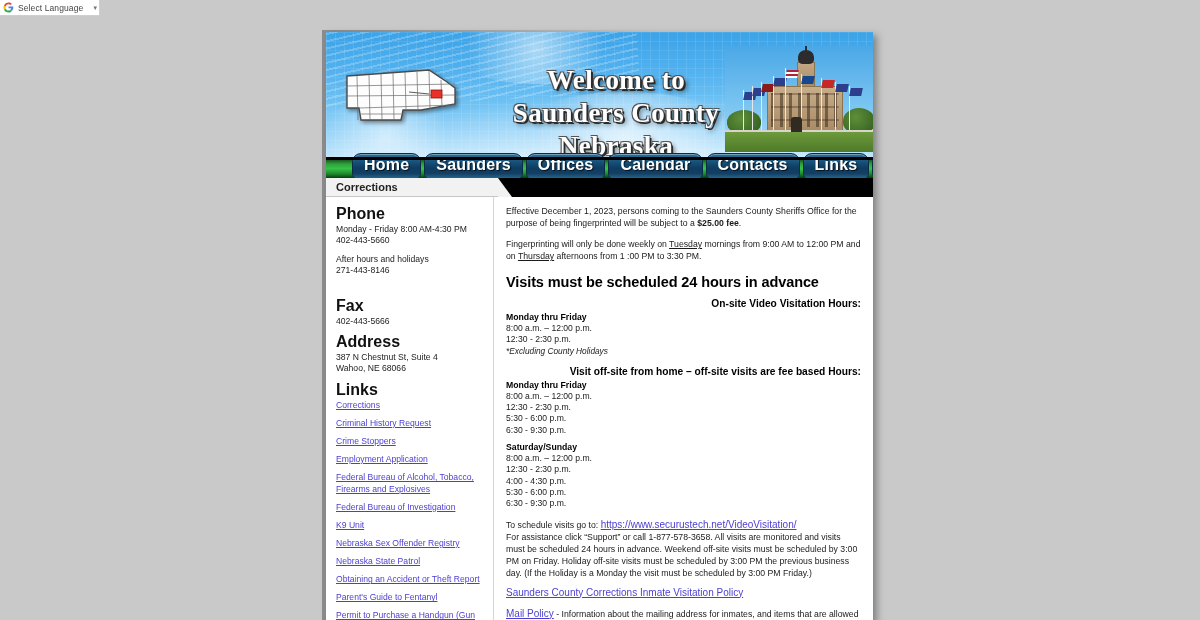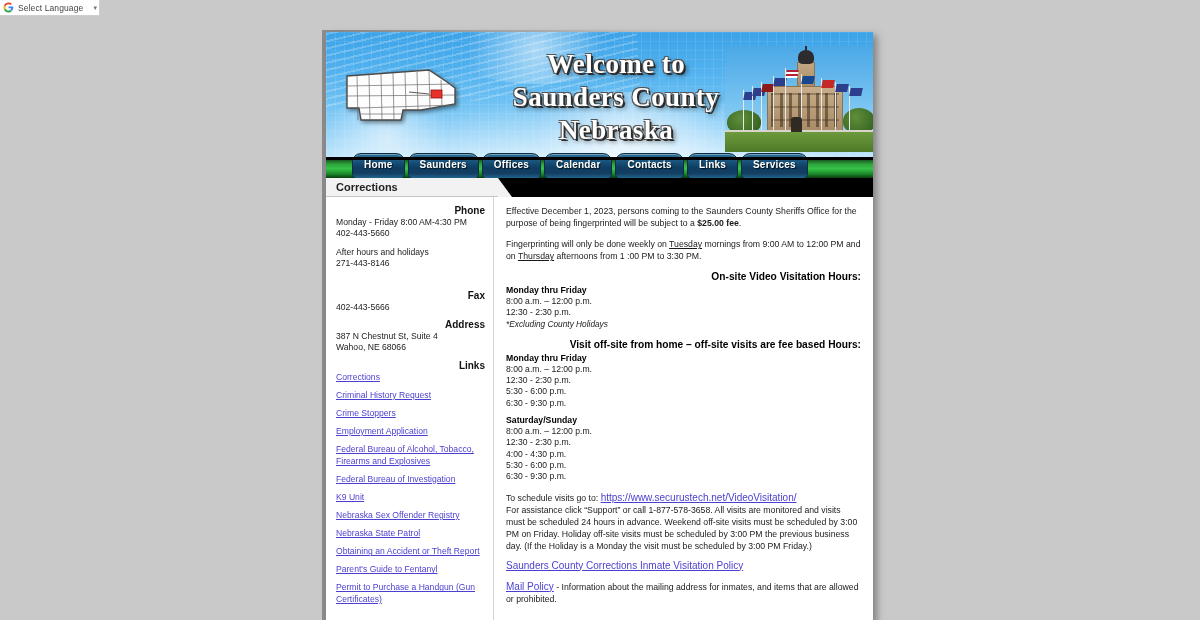--- a/index.html
+++ b/index.html
@@ -88,21 +88,21 @@
   
   #ne-map {
     position: absolute; left: 17px; top: 32px;
     width: 116px; height: 62px;
     filter: drop-shadow(2px 2px 2px rgba(0,0,0,.45));
   }
 
   
   #banner-title {
     position: absolute;
-    left: 160px; top: 16px;
+    left: 160px; top: 32px;
     width: 260px;
     text-align: center;
     font-family: "Liberation Serif", serif;
     font-weight: bold;
     font-size: 27px;
     line-height: 33px;
     color: #ffffff;
     letter-spacing: .4px;
     text-shadow:
       2px 2px 0 #2b2b2b, -1px -1px 0 #555, 1px -1px 0 #555,
@@ -192,21 +192,21 @@
   }
   .navbtn {
     flex: 0 0 auto;
     height: 29px;
     padding: 4px 11px;
     border-radius: 9px;
     background: linear-gradient(to bottom, #2b6f96 0%, #1d5c86 18%, #0e3c60 52%, #143f63 72%, #2a7fa8 100%);
     border: 1px solid #0a2c47;
     box-shadow: inset 0 1px 0 rgba(255,255,255,.35);
     color: #ffffff;
-    font-size: 10px;
+    font-size: 16px;
     font-weight: bold;
     line-height: 14px;
     text-align: center;
     letter-spacing: .2px;
     text-shadow: 1px 1px 1px rgba(0,0,0,.75);
     cursor: pointer;
     white-space: nowrap;
   }
   .navbtn:first-child { margin-left: 22px; }
 
@@ -250,23 +250,22 @@
   }
   #main {
     flex: 1 1 auto;
     padding: 8px 12px 0 12px;
     background: #fff;
     overflow: hidden;
   }
 
   
   .sb-h {
-    font-size: 10px; font-weight: bold; color: #111;
+    font-size: 16px; font-weight: bold; color: #111;
     margin: 0 0 1px 0;
-    text-align: right;
   }
   .sb-h.tight { margin-top: 0; }
   .sb-line { font-size: 8.6px; color: #222; line-height: 11.4px; }
   .sb-gap { height: 7px; }
   .sb-links { margin-top: 1px; }
   .sb-link {
     display: block;
     font-size: 8.6px;
     line-height: 11.6px;
     color: #4b3fd0;
@@ -445,20 +444,21 @@
     <div id="main">
 
       <p class="m-p">
         <span>Effective December 1, 2023, persons coming to the Saunders County Sheriffs Office for the purpose of being fingerprinted will be subject to a </span><span class="b">$25.00 fee</span><span>.</span>
       </p>
 
       <p class="m-p">
         <span>Fingerprinting will only be done weekly on </span><span class="u">Tuesday</span><span> mornings from 9:00 AM to 12:00 PM and on </span><span class="u">Thursday</span><span> afternoons from 1 :00 PM to 3:30 PM.</span>
       </p>
 
+      <h1 class="m-h1">Visits must be scheduled 24 hours in advance</h1>
 
       <div class="m-h2">On-site Video Visitation Hours:</div>
       <div class="m-h3">Monday thru Friday</div>
       <div class="m-row">8:00 a.m. – 12:00 p.m.</div>
       <div class="m-row">12:30 - 2:30 p.m.</div>
       <div class="m-note">*Excluding County Holidays</div>
 
       <div class="m-gap"></div>
 
       <div class="m-h2">Visit off-site from home – off-site visits are fee based Hours:</div>

